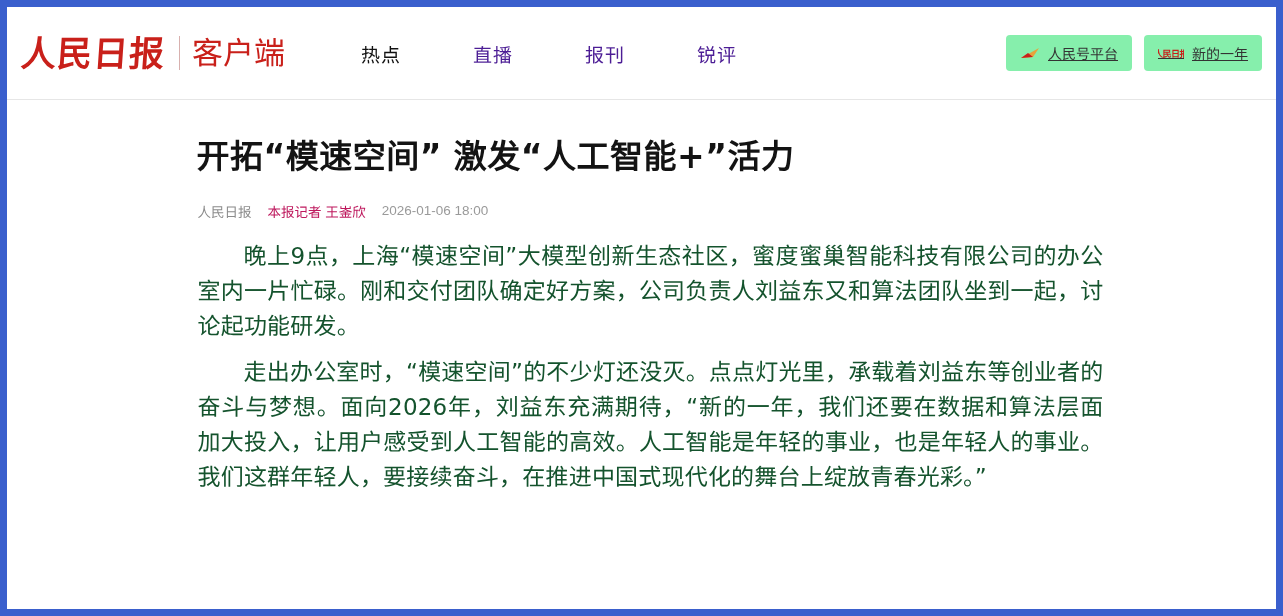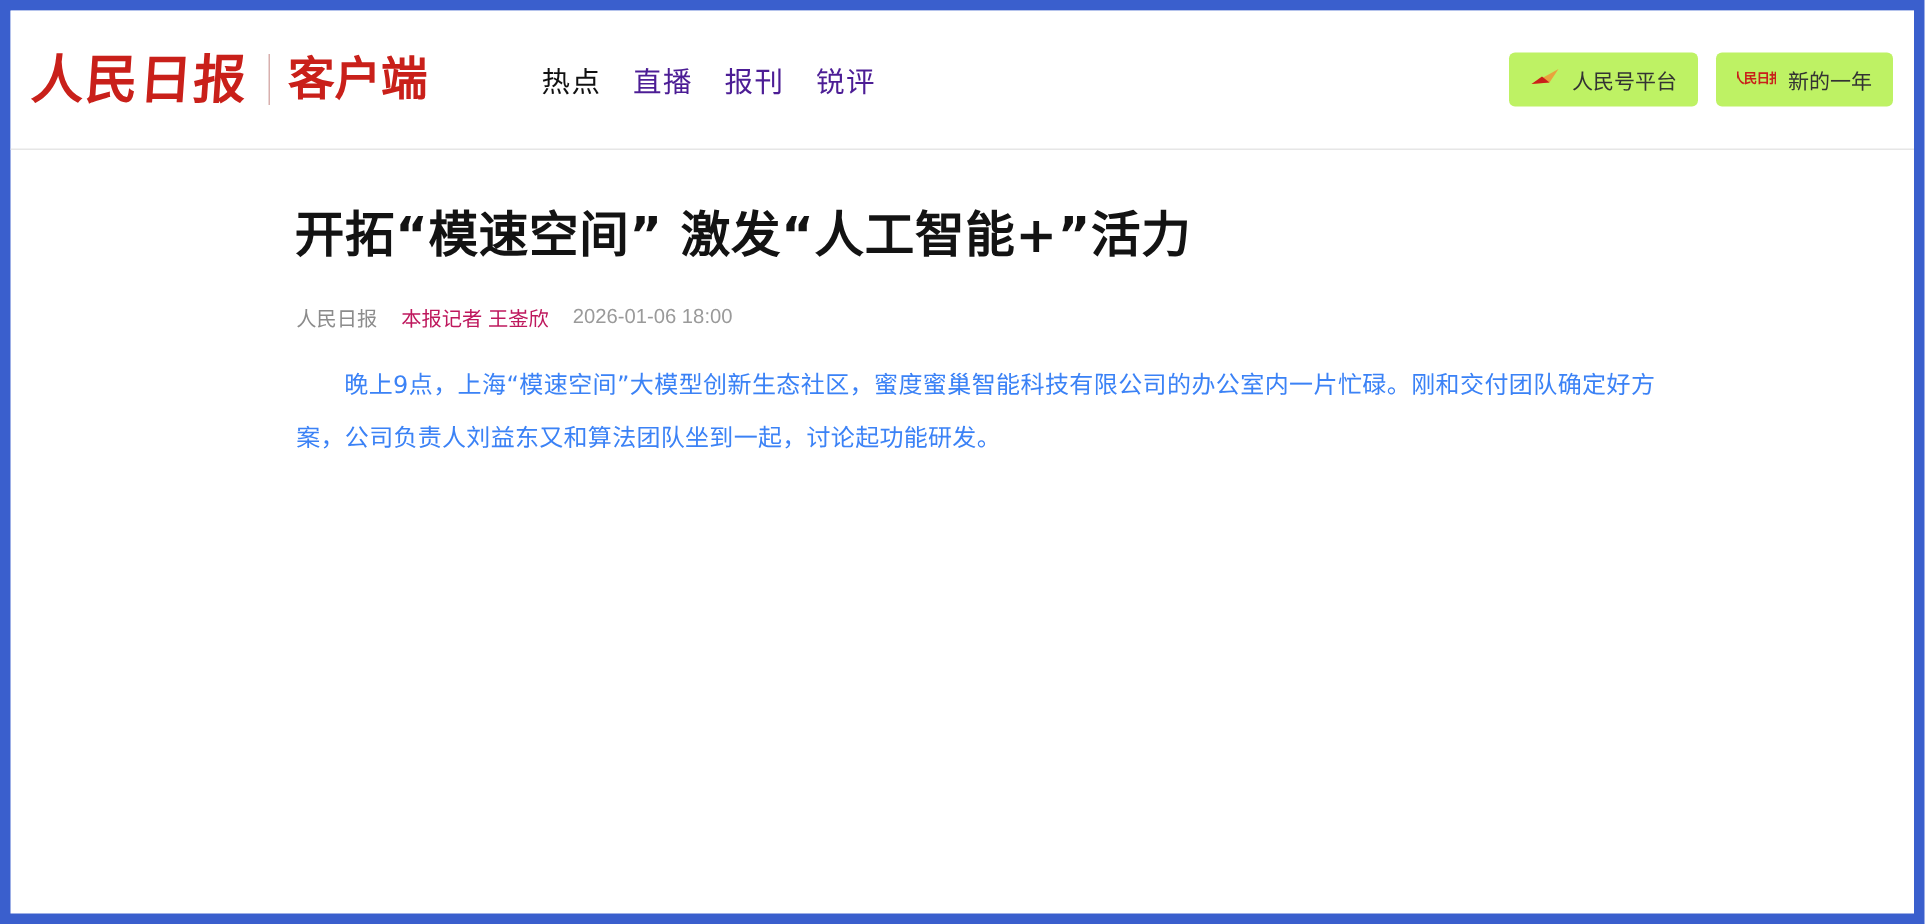--- a/index.html
+++ b/index.html
@@ -50,32 +50,32 @@
     transform: skewX(-4deg);
   }
   .brand-divider {
     width: 1px;
     height: 34px;
     background: #d8b0ae;
     margin: 0 12px 0 14px;
   }
   .brand-sub {
     font-family: "DejaVu Serif", serif;
-    font-weight: bold;
+    font-weight: normal;
     font-size: 31px;
     color: #c9201a;
     line-height: 1;
     white-space: nowrap;
   }
 
   .main-nav {
     display: flex;
     align-items: center;
     margin-left: 76px;
-    gap: 21px;
+    gap: 72px;
   }
   .nav-item {
     font-size: 19px;
     color: #4c1d95;
     letter-spacing: 1px;
     cursor: pointer;
     white-space: nowrap;
   }
   .nav-item.active {
     color: #111;
@@ -84,29 +84,30 @@
 
   .header-actions {
     margin-left: auto;
     margin-right: 14px;
     display: flex;
     align-items: center;
     gap: 12px;
   }
   .pill {
     display: flex;
-    align-items: flex-start;
+    align-items: center;
     gap: 8px;
-    background: #bef264;
+    background: #86efac;
     border-radius: 4px;
     padding: 8px 14px;
     font-size: 14px;
     color: #333;
     white-space: nowrap;
     cursor: pointer;
+    text-decoration: underline;
   }
   .pill-icon {
     width: 20px;
     height: 16px;
     display: inline-flex;
     align-items: center;
     justify-content: center;
   }
   .pill-icon-mini {
     width: 26px;
@@ -152,23 +153,23 @@
   }
   .meta-source { color: #8c8c8c; }
   .meta-author { color: #be185d; }
   .meta-time { color: #9a9a9a; }
 
   .article-body {
     margin-top: 18px;
   }
   .article-body p {
     font-family: "DejaVu Sans", sans-serif;
-    font-size: 16px;
+    font-size: 23px;
     line-height: 35px;
-    color: #3b82f6;
+    color: #14532d;
     margin: 0 0 11px 0;
     text-indent: 2em;
     text-align: justify;
     letter-spacing: 0.2px;
   }
 </style>
 </head>
 <body>
 
 <div class="viewport">
@@ -214,18 +215,19 @@
       <h1 class="article-title">开拓“模速空间” 激发“人工智能+”活力</h1>
 
       <div class="article-meta">
         <span class="meta-source">人民日报</span>
         <span class="meta-author">本报记者 王崟欣</span>
         <span class="meta-time">2026-01-06 18:00</span>
       </div>
 
       <div class="article-body">
         <p>晚上9点，上海“模速空间”大模型创新生态社区，蜜度蜜巢智能科技有限公司的办公室内一片忙碌。刚和交付团队确定好方案，公司负责人刘益东又和算法团队坐到一起，讨论起功能研发。</p>
+        <p>走出办公室时，“模速空间”的不少灯还没灭。点点灯光里，承载着刘益东等创业者的奋斗与梦想。面向2026年，刘益东充满期待，“新的一年，我们还要在数据和算法层面加大投入，让用户感受到人工智能的高效。人工智能是年轻的事业，也是年轻人的事业。我们这群年轻人，要接续奋斗，在推进中国式现代化的舞台上绽放青春光彩。”</p>
       </div>
 
     </article>
   </div>
 
 </div>
 
 </body></html>

